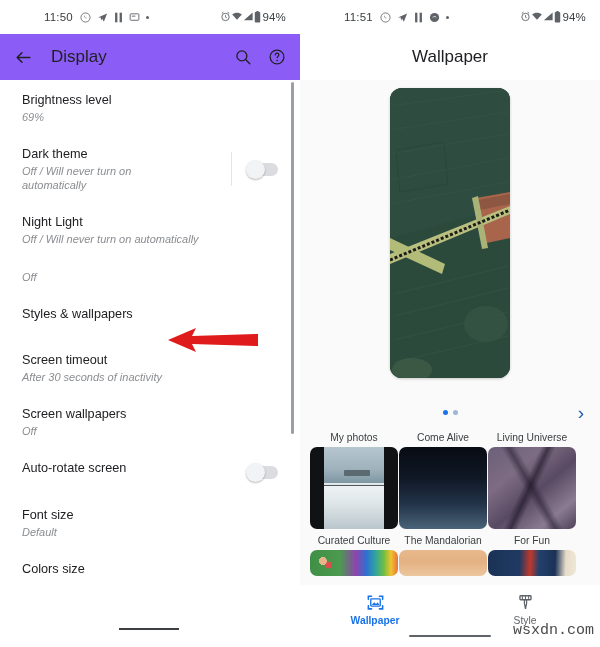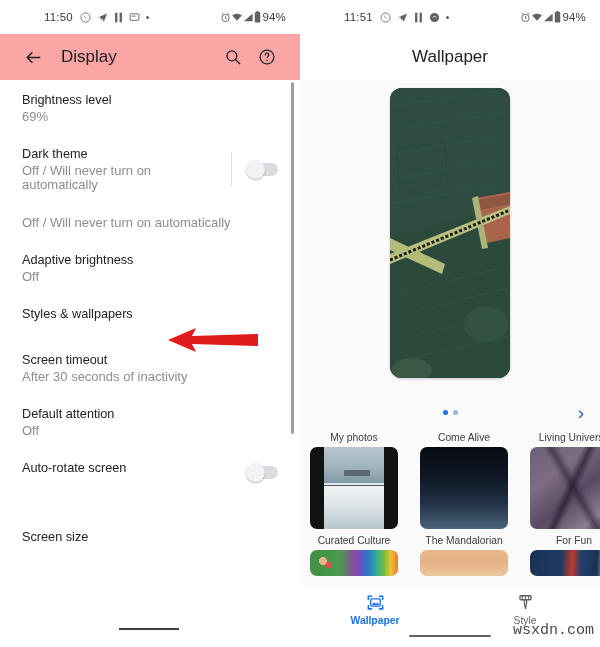--- a/index.html
+++ b/index.html
@@ -18,47 +18,47 @@
 
   
   .statusbar {
     height: 34px; display: flex; align-items: center;
     padding: 0 14px; background: #ffffff;
     font-size: 11.5px; color: #3c4043; letter-spacing: .2px;
   }
   .sb-clock { margin-left: 30px; margin-right: 7px; font-size: 11.5px; color:#3c4043;}
   .sb-icons-left { display: flex; align-items: center; gap: 6px; }
   .sb-spacer { flex: 1; }
-  .sb-icons-right { display: flex; align-items: flex-end; }
+  .sb-icons-right { display: flex; align-items: flex-start; }
   .sb-battery-text { font-size: 11.5px; margin-left: 1px; }
   .sb-dot { width: 3px; height: 3px; border-radius: 50%; background: #5f6368; display:inline-block;}
   svg.sbicon { display: block; }
 
   
   .appbar-left {
     height: 46px; display: flex; align-items: center;
-    padding: 0 24px; background: #fca5a5; text-align: right;
+    padding: 0 14px; background: #8b5cf6; text-align: right;
   }
   .appbar-title {
     font-size: 17px; color: #202124; margin-left: 18px; font-weight: 400;
   }
   .appbar-actions { margin-left: auto; display: flex; align-items: center; gap: 16px; }
   .appbar-right {
     height: 46px; display: flex; align-items: center; justify-content: center;
     background: #ffffff;
   }
   .appbar-right .t { font-size: 17px; color: #202124; }
 
   
   .settings-list { position: relative; height: calc(647px - 34px - 46px); background:#fff; }
   .setting-item { padding: 12px 22px 10px 22px; position: relative; display:flex; align-items:flex-start;}
   .setting-texts { flex: 1; min-width: 0; }
   .setting-title { font-size: 12.7px; color: #202124; line-height: 16px; }
   .setting-sub {
-    font-size: 13px; color: #8a8d91; line-height: 14px; margin-top: 2px;
+    font-size: 11px; color: #8a8d91; line-height: 14px; margin-top: 2px; font-style: italic;
   }
   .toggle-wrap { display:flex; align-items:center; padding-top: 6px; }
   .vdivider { width:1px; height:34px; background:#e3e4e6; margin-right:16px; }
   .toggle {
     width: 30px; height: 13px; border-radius: 8px; background: #dadce0;
     position: relative;
   }
   .toggle::after {
     content:""; position:absolute; left:-2px; top:-3px;
     width:19px; height:19px; border-radius:50%;
@@ -78,21 +78,21 @@
     background: #2f4a3c; position: relative;
   }
   .wp-pager { height: 28px; display:flex; align-items:center; position:relative; }
   .dots { position:absolute; left:0; right:0; display:flex; justify-content:center; gap:5px; }
   .dot { width:5px; height:5px; border-radius:50%; background:#9fb6d4; }
   .dot.active { background:#1a73e8; }
   .chev { position:absolute; right:16px; color:#1f5fa9; font-size:19px; line-height:1; }
 
   
   .cats { padding: 6px 10px 0 10px; }
-  .cat-row { display:flex; gap:22px; margin-bottom: 6px; }
+  .cat-row { display:flex; gap:1px; margin-bottom: 6px; }
   .cat { width: 88px; }
   .cat-label {
     font-size: 10.3px; color: #3c4043; text-align:center; margin-bottom: 4px;
     white-space:nowrap; overflow:hidden; text-overflow:ellipsis;
   }
   .cat-thumb { width:88px; height:82px; border-radius:7px; overflow:hidden; position:relative; }
   .cat-row.clipped .cat-thumb { height: 26px; }
 
   
   .th-myphotos { background:#111214; }
@@ -224,69 +224,71 @@
           <div class="setting-sub" style="max-width:148px">Off / Will never turn on automatically</div>
         </div>
         <div class="toggle-wrap">
           <div class="vdivider"></div>
           <div class="toggle"></div>
         </div>
       </div>
 
       <div class="setting-item">
         <div class="setting-texts">
+          <div class="setting-title">Night Light</div>
           <div class="setting-sub">Off / Will never turn on automatically</div>
         </div>
       </div>
 
       <div class="setting-item">
         <div class="setting-texts">
-          <div class="setting-title">Adaptive brightness</div>
           <div class="setting-sub">Off</div>
         </div>
       </div>
 
       <div class="setting-item" style="padding-bottom:18px">
         <div class="setting-texts">
           <div class="setting-title">Styles &amp; wallpapers</div>
         </div>
       </div>
 
       <div class="setting-item">
         <div class="setting-texts">
           <div class="setting-title">Screen timeout</div>
           <div class="setting-sub">After 30 seconds of inactivity</div>
         </div>
       </div>
 
       <div class="setting-item">
         <div class="setting-texts">
-          <div class="setting-title">Default attention</div>
+          <div class="setting-title">Screen wallpapers</div>
           <div class="setting-sub">Off</div>
         </div>
       </div>
 
       <div class="setting-item" style="padding-bottom:16px">
         <div class="setting-texts">
           <div class="setting-title">Auto-rotate screen</div>
         </div>
         <div class="toggle-wrap">
           <div class="toggle"></div>
         </div>
       </div>
 
 
       <div class="setting-item">
         <div class="setting-texts">
-        </div>
-      </div>
-
-      <div class="setting-item">
-        <div class="setting-texts">
-          <div class="setting-title">Screen size</div>
+          <div class="setting-title">Font size</div>
+          <div class="setting-sub">Default</div>
+        </div>
+      </div>
+
+      <div class="setting-item">
+        <div class="setting-texts">
+          <div class="setting-title">Colors size</div>
         </div>
       </div>
 
       <div class="scroll-thumb"></div>
       <div class="display-size-line"></div>
     </div>
 
     <svg class="arrow-right-ann" viewBox="0 0 94 28">
       <path d="M2 14 L30 2 L26 10 L92 8 L92 20 L26 18 L30 26 Z" fill="#e01b1b"></path>
     </svg>

